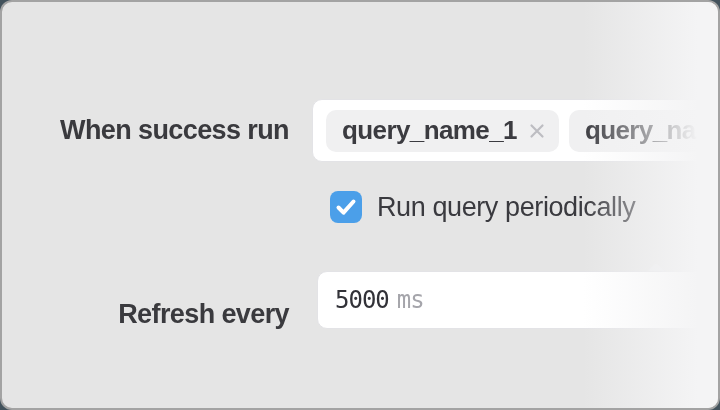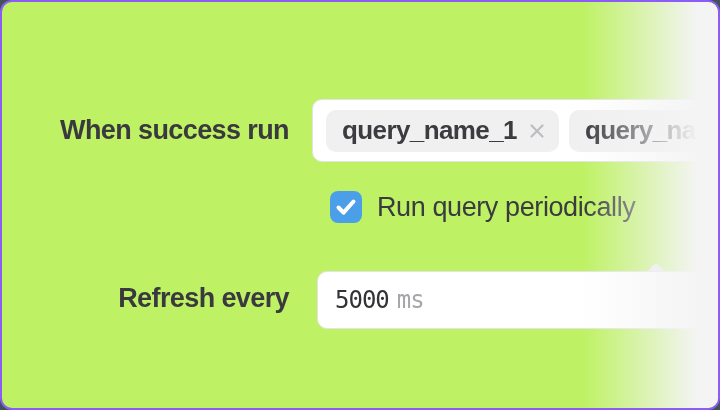--- a/index.html
+++ b/index.html
@@ -8,39 +8,39 @@
     background: #42525c;
     width: 720px;
     height: 410px;
     overflow: hidden;
     font-family: "Liberation Sans", "DejaVu Sans", sans-serif;
   }
   .panel {
     position: absolute;
     inset: 0;
     box-sizing: border-box;
-    background: #bef264;
-    border: 2px solid #8b5cf6;
+    background: #e5e5e5;
+    border: 2px solid #a3a3a3;
     border-radius: 12px;
     overflow: hidden;
   }
   .row-label {
     position: absolute;
     left: 0;
     width: 287px;
     text-align: right;
     font-size: 27px;
     font-weight: 700;
     letter-spacing: -0.6px;
     color: #3a3a3e;
     line-height: 32px;
     white-space: nowrap;
   }
   .label-success { top: 112px; }
-  .label-refresh { top: 280px; }
+  .label-refresh { top: 296px; }
 
   .tags-box {
     position: absolute;
     left: 310px;
     top: 97px;
     right: -4px;
     height: 63px;
     box-sizing: border-box;
     background: #ffffff;
     border: 1.5px solid #e3e3e6;

